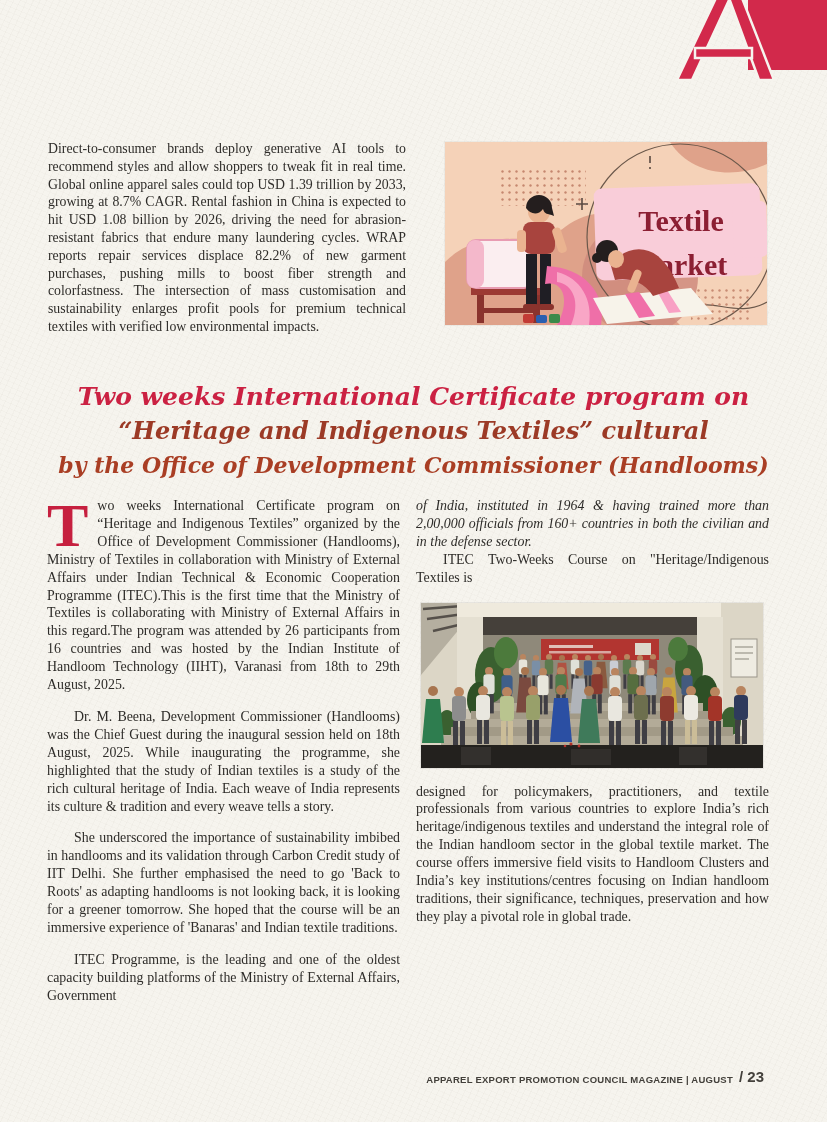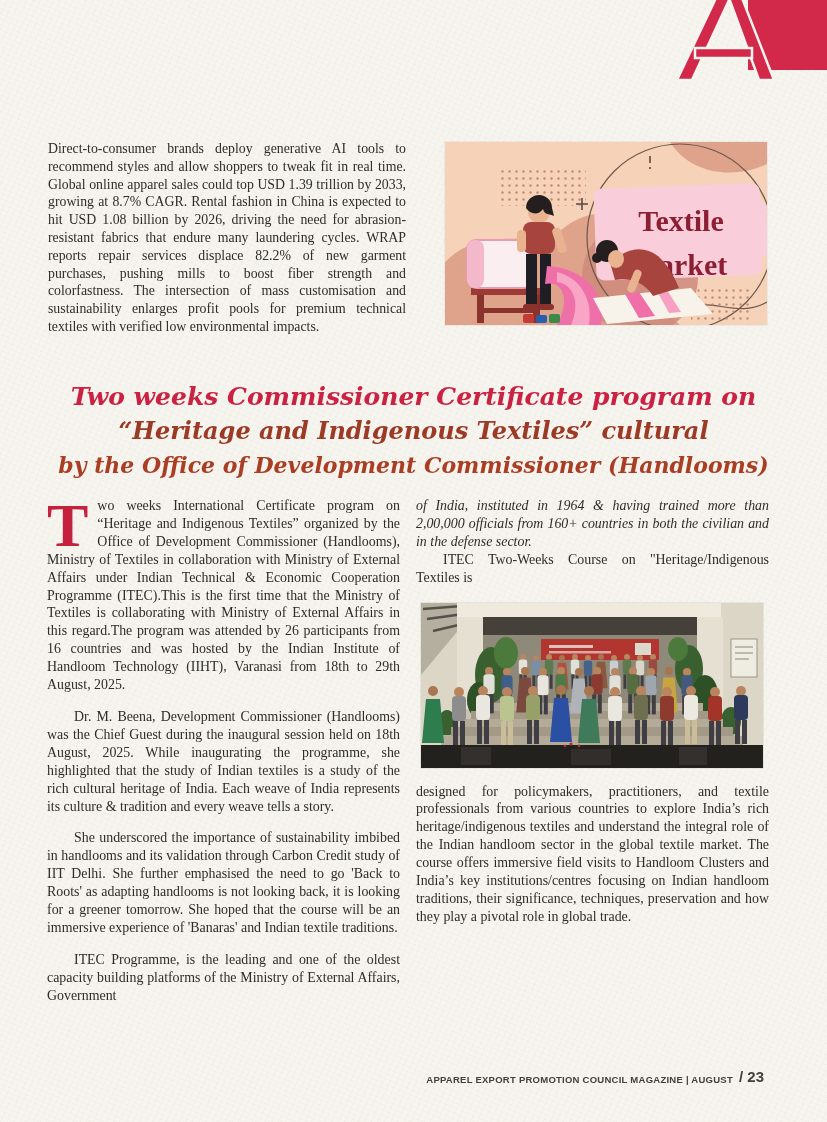--- a/index.html
+++ b/index.html
@@ -146,21 +146,21 @@
 
       <g>
         <rect x="78" y="172" width="11" height="9" rx="2" fill="#c23b35"></rect>
         <rect x="91" y="173" width="11" height="8" rx="2" fill="#2a5fb0"></rect>
         <rect x="104" y="172" width="11" height="9" rx="2" fill="#3a8a4a"></rect>
       </g>
     </svg>
   </div>
 
   <div class="headline">
-    <div class="hl1">Two weeks Commissioner Certificate program on</div>
+    <div class="hl1">Two weeks International Certificate program on</div>
     <div class="hl2">“Heritage and Indigenous Textiles” cultural</div>
     <div class="hl3">by the Office of Development Commissioner (Handlooms)</div>
   </div>
 
   <div class="cols">
     <div class="col">
       <p><span class="dropcap">T</span><span>wo weeks International Certificate program on “Heritage and Indigenous Textiles” organized by the Office of Development Commissioner (Handlooms), Ministry of Textiles in collaboration with Ministry of External Affairs under Indian Technical &amp; Economic Cooperation Programme (ITEC).This is the first time that the Ministry of Textiles is collaborating with Ministry of External Affairs in this regard.The program was attended by 26 participants from 16 countries and was hosted by the Indian Institute of Handloom Technology (IIHT), Varanasi from 18th to 29th August, 2025.</span></p>
       <p class="ind mt">Dr. M. Beena, Development Commissioner (Handlooms) was the Chief Guest during the inaugural session held on 18th August, 2025. While inaugurating the programme, she highlighted that the study of Indian textiles is a study of the rich cultural heritage of India. Each weave of India represents its culture &amp; tradition and every weave tells a story.</p>
       <p class="ind">She underscored the importance of sustainability imbibed in handlooms and its validation through Carbon Credit study of IIT Delhi. She further emphasised the need to go 'Back to Roots' as adapting handlooms is not looking back, it is looking for a greener tomorrow. She hoped that the course will be an immersive experience of 'Banaras' and Indian textile traditions.</p>
       <p class="ind mt">ITEC Programme, is the leading and one of the oldest capacity building platforms of the Ministry of External Affairs, Government</p>

